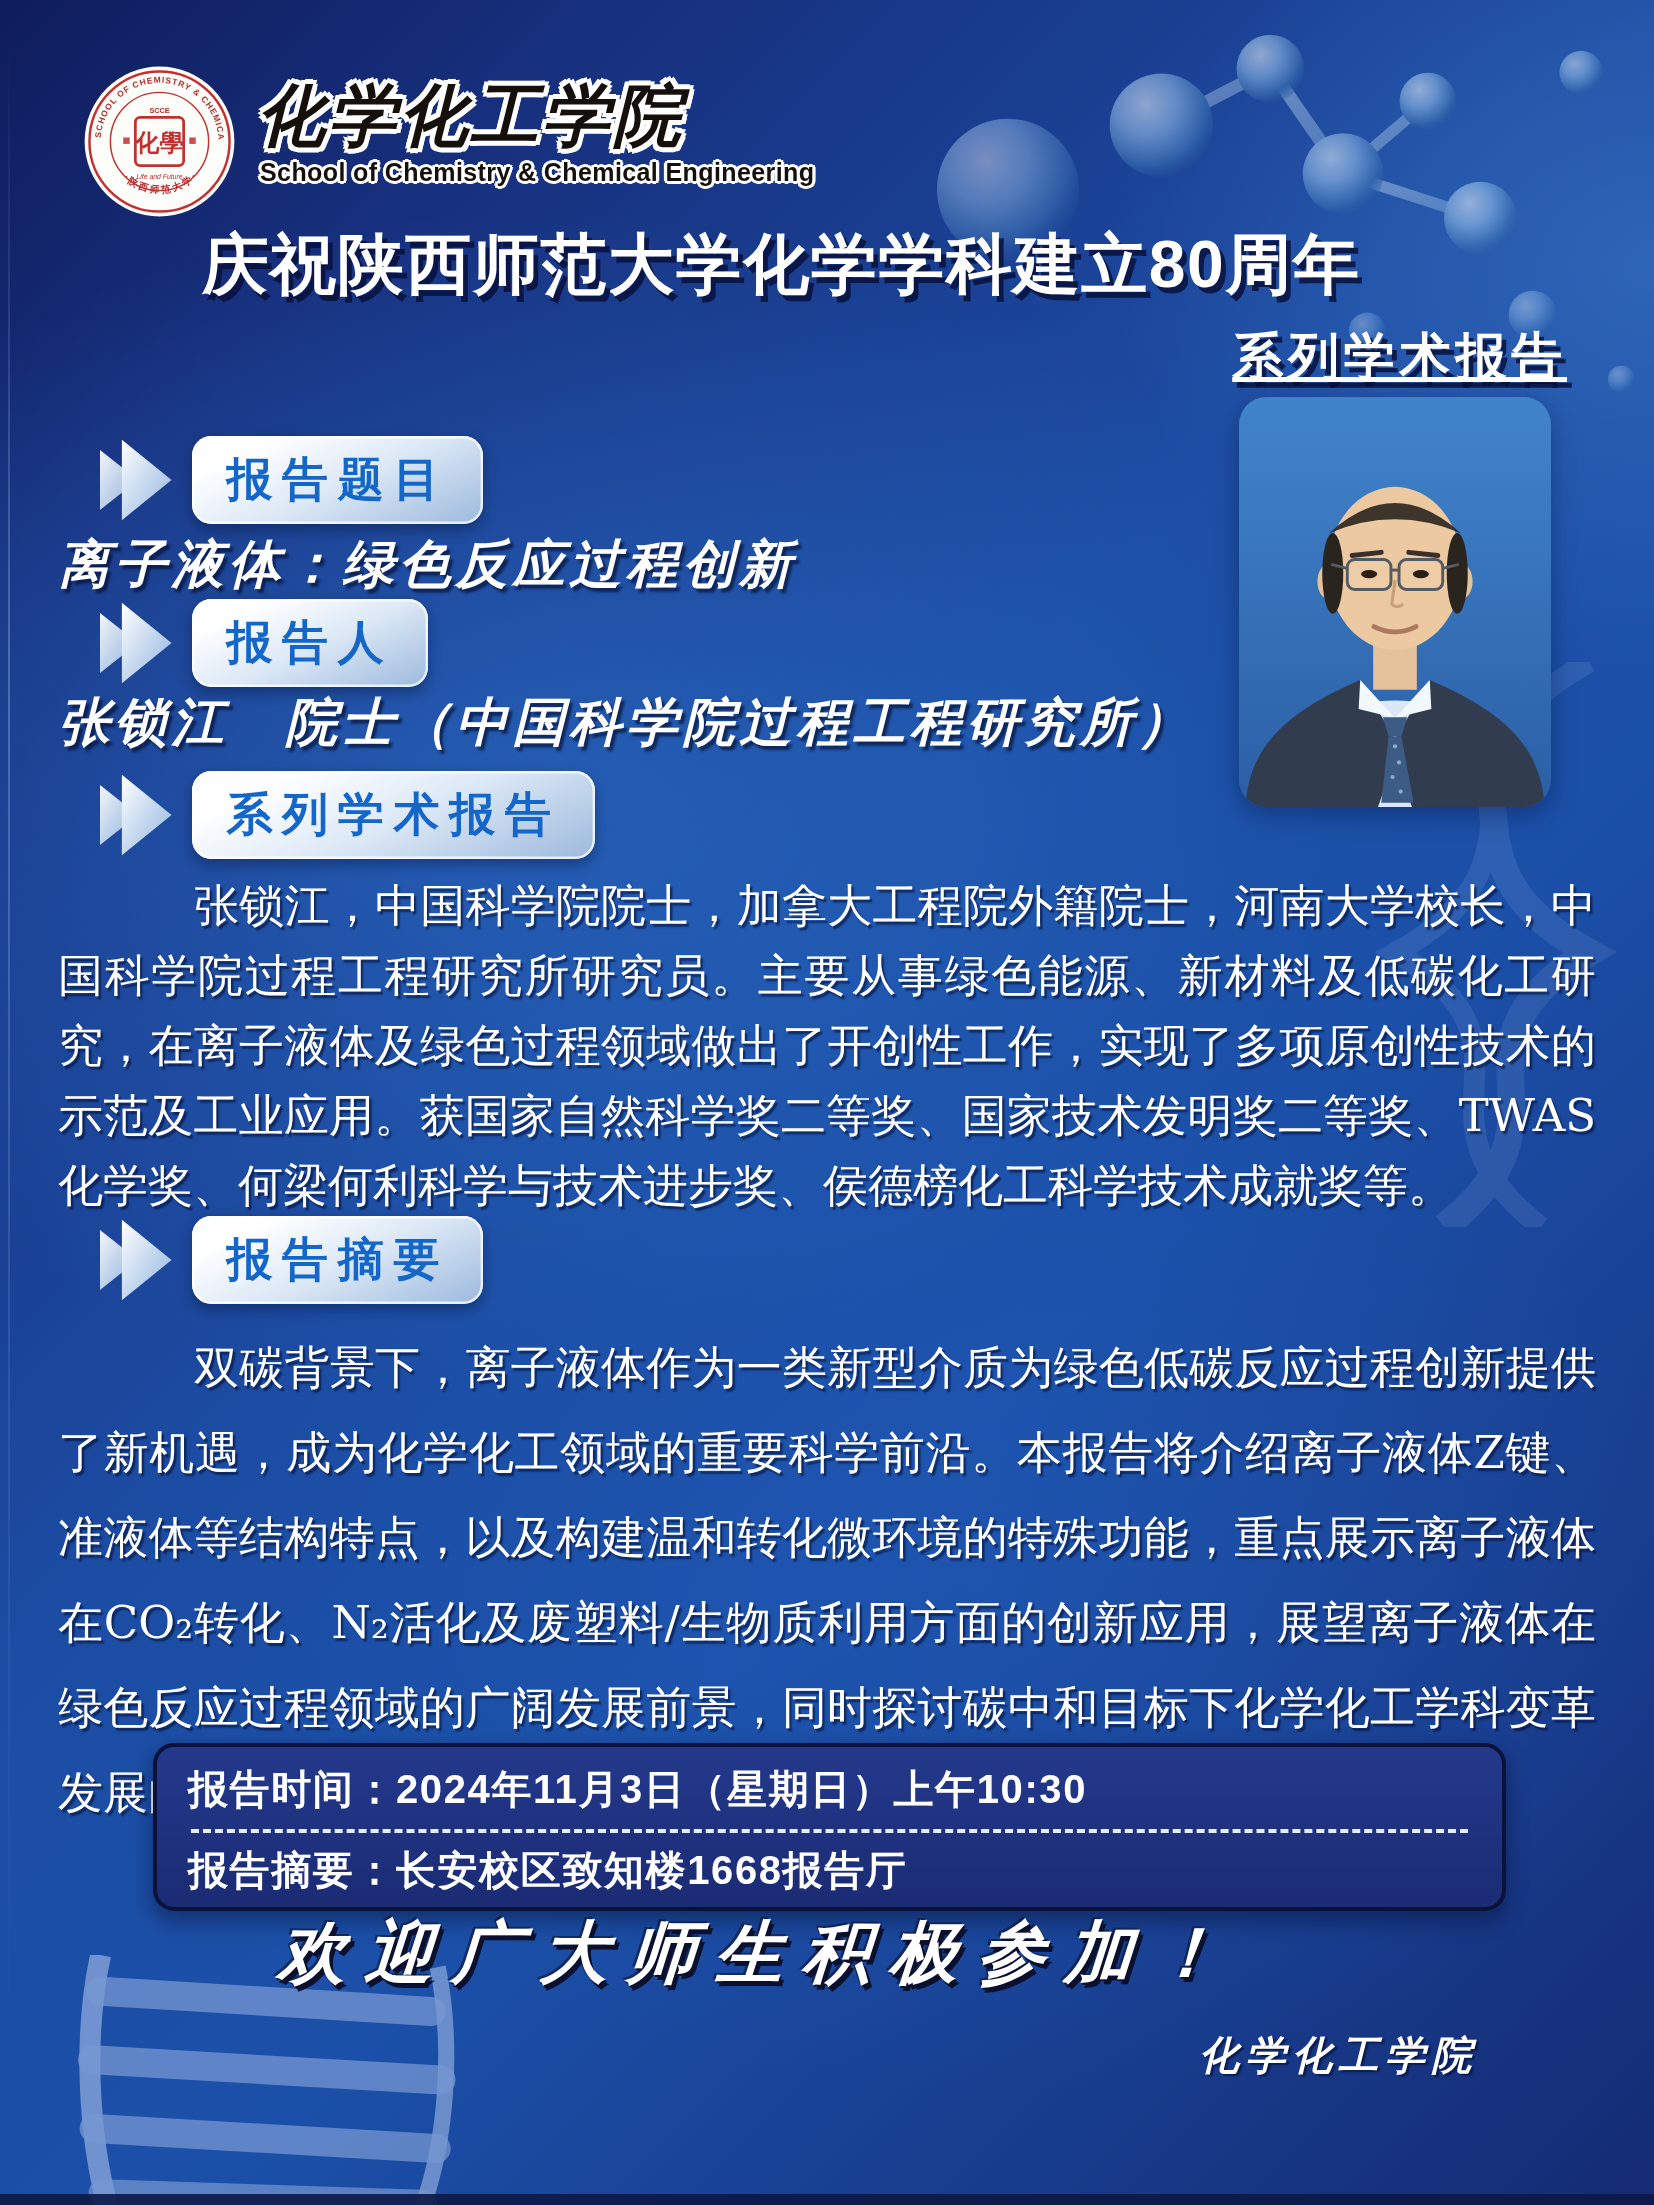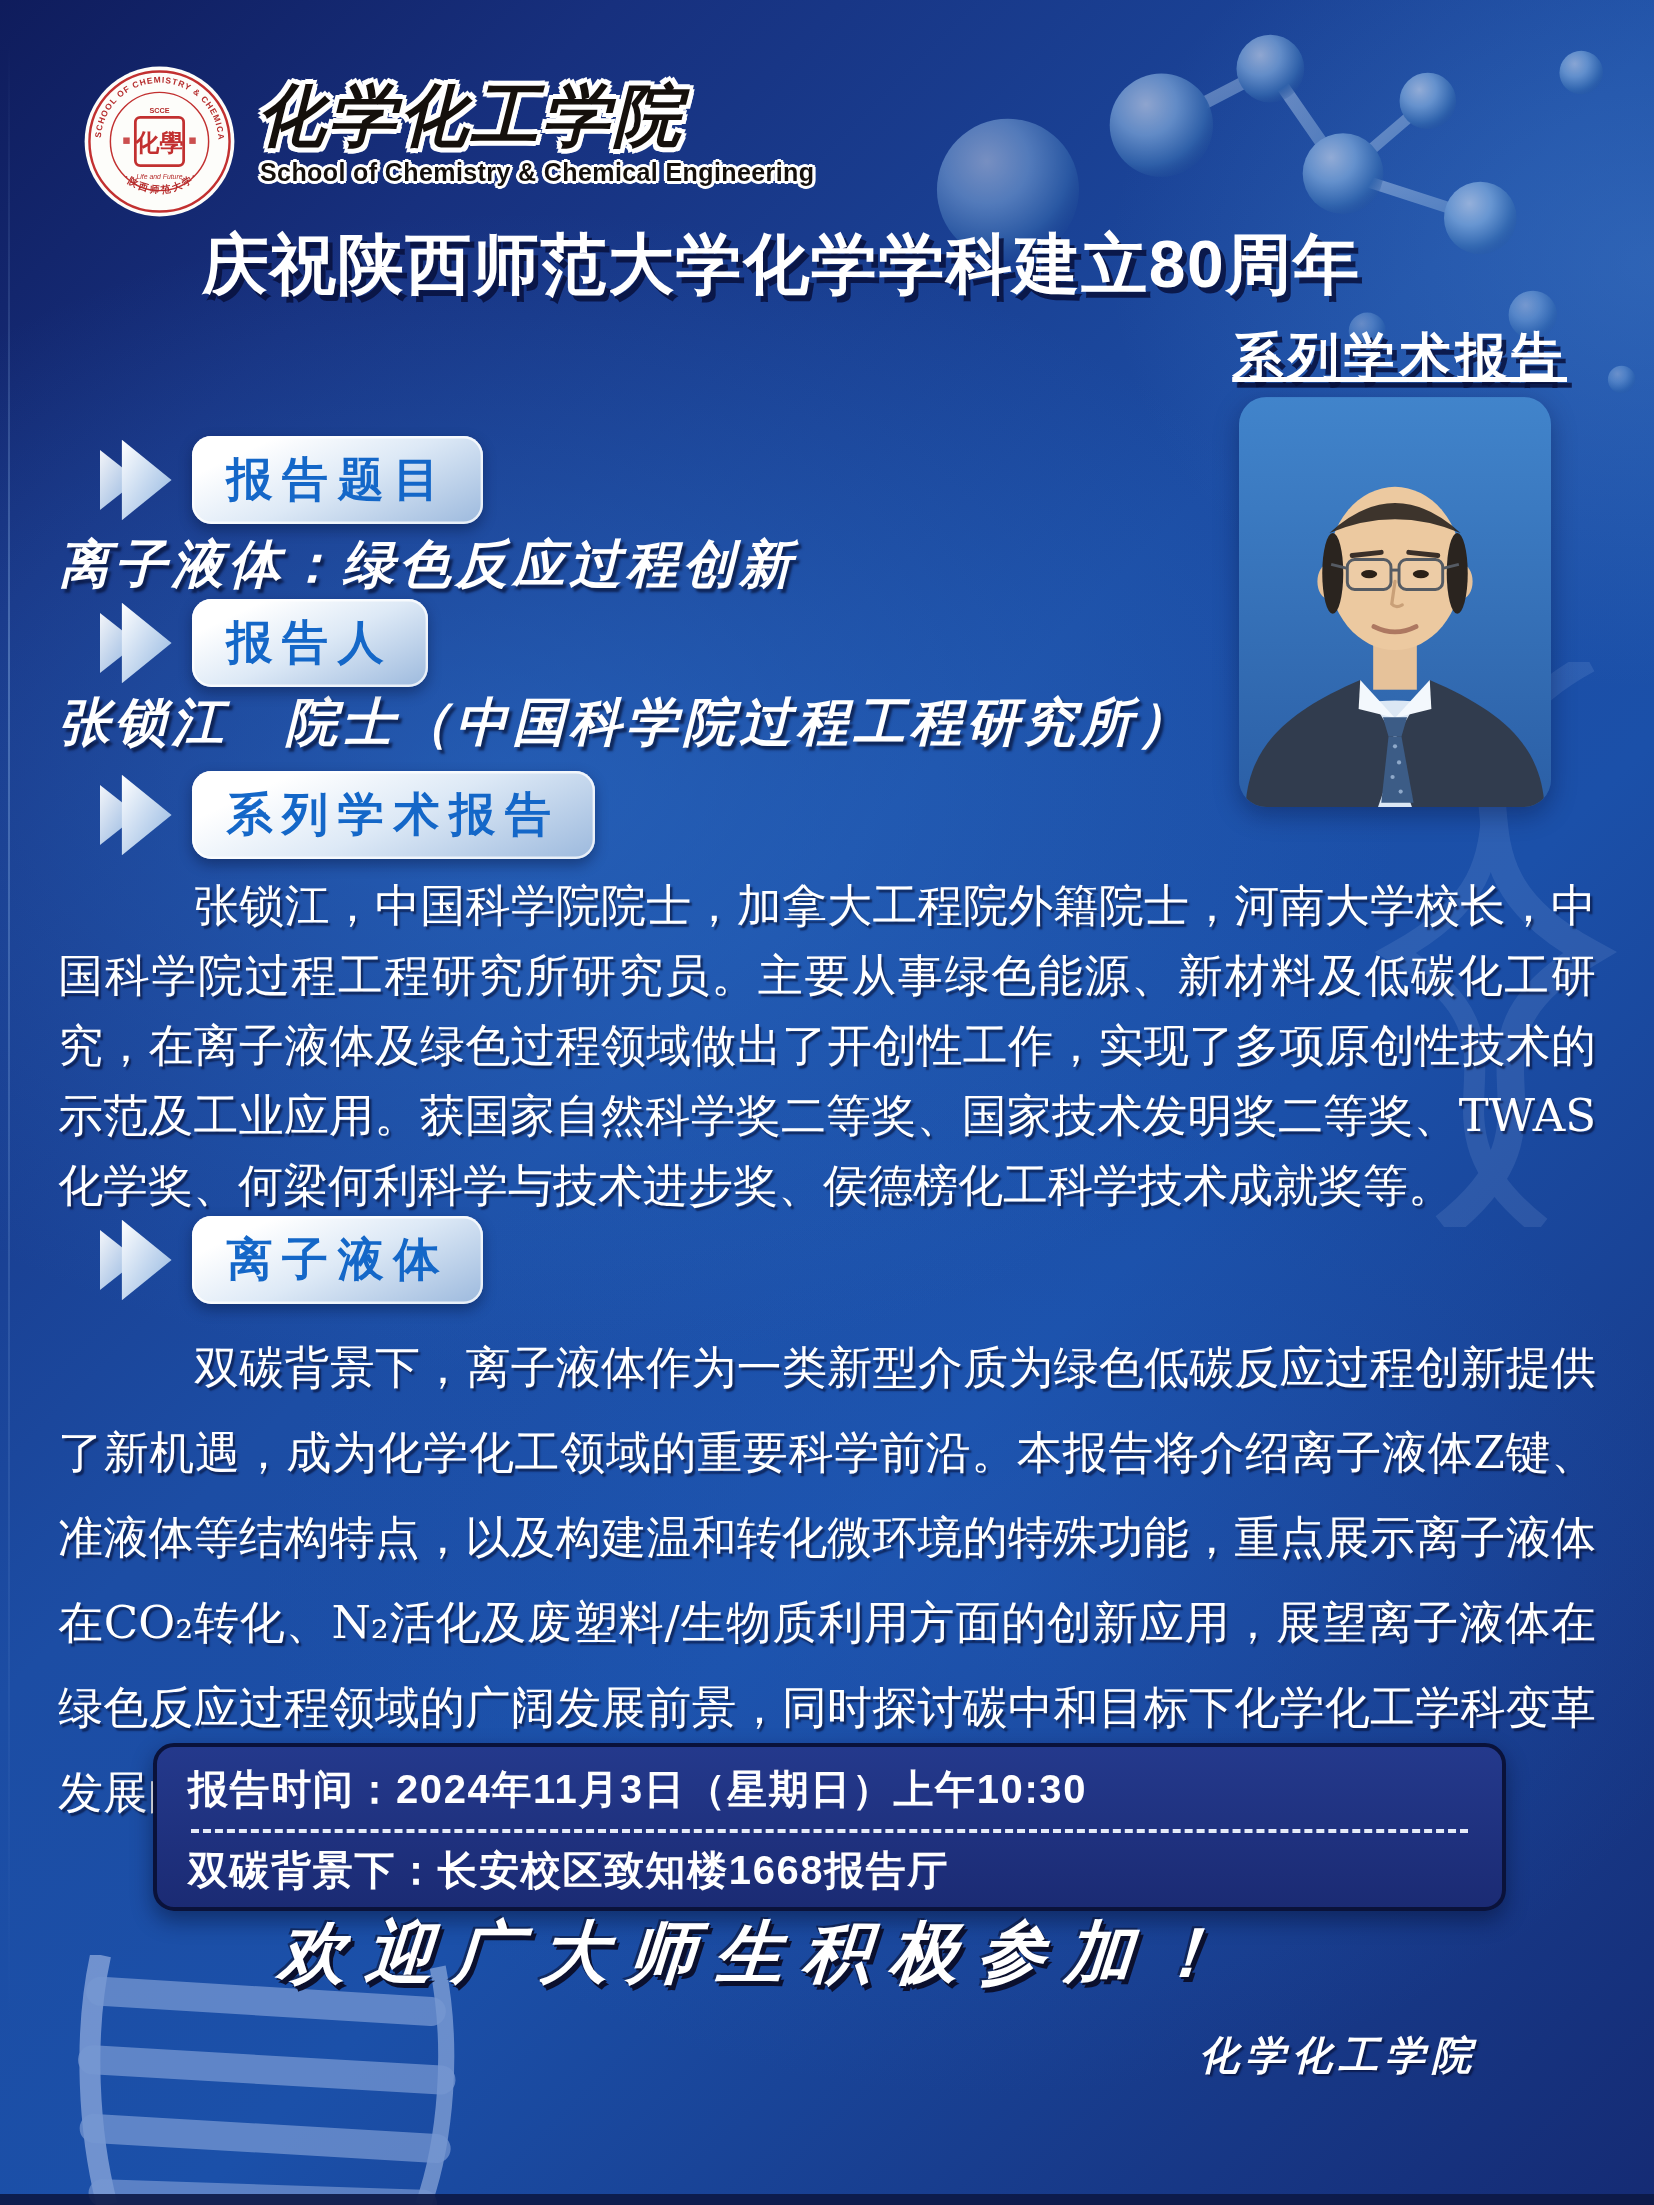--- a/index.html
+++ b/index.html
@@ -256,31 +256,31 @@
     </svg>
     <span class="badge">系列学术报告</span>
   </div>
   <div class="abs para" style="top:871px;">张锁江，中国科学院院士，加拿大工程院外籍院士，河南大学校长，中国科学院过程工程研究所研究员。主要从事绿色能源、新材料及低碳化工研究，在离子液体及绿色过程领域做出了开创性工作，实现了多项原创性技术的示范及工业应用。获国家自然科学奖二等奖、国家技术发明奖二等奖、TWAS化学奖、何梁何利科学与技术进步奖、侯德榜化工科学技术成就奖等。</div>
 
   <div class="abs section-head" style="top:1216px;">
     <svg class="arrow-icon" viewBox="0 0 100 110">
       <polygon points="0,14 52,55 0,96" fill="url(#ag1)" opacity="0.95"></polygon>
       <polygon points="30,0 98,55 30,110" fill="url(#ag1)"></polygon>
     </svg>
-    <span class="badge">离子液体</span>
+    <span class="badge">报告摘要</span>
   </div>
   <div class="abs para" style="top:1325px; line-height:85px;">双碳背景下，离子液体作为一类新型介质为绿色低碳反应过程创新提供了新机遇，成为化学化工领域的重要科学前沿。本报告将介绍离子液体Z键、准液体等结构特点，以及构建温和转化微环境的特殊功能，重点展示离子液体在CO₂转化、N₂活化及废塑料/生物质利用方面的创新应用，展望离子液体在绿色反应过程领域的广阔发展前景，同时探讨碳中和目标下化学化工学科变革发展的挑战和机遇。</div>
 
   <div class="abs sched-box">
     <div class="sched-line">
       <span>报告时间：</span><span>2024年11月3日（星期日）上午10:30</span>
     </div>
     <div class="sched-dashes"></div>
     <div class="sched-line">
-      <span>双碳背景下：</span><span>长安校区致知楼1668报告厅</span>
+      <span>报告摘要：</span><span>长安校区致知楼1668报告厅</span>
     </div>
   </div>
 
   <div class="abs welcome">欢迎广大师生积极参加！</div>
   <div class="abs sig-org">化学化工学院</div>
 
   <div class="abs bottom-strip"></div>
 </div>
 
 

